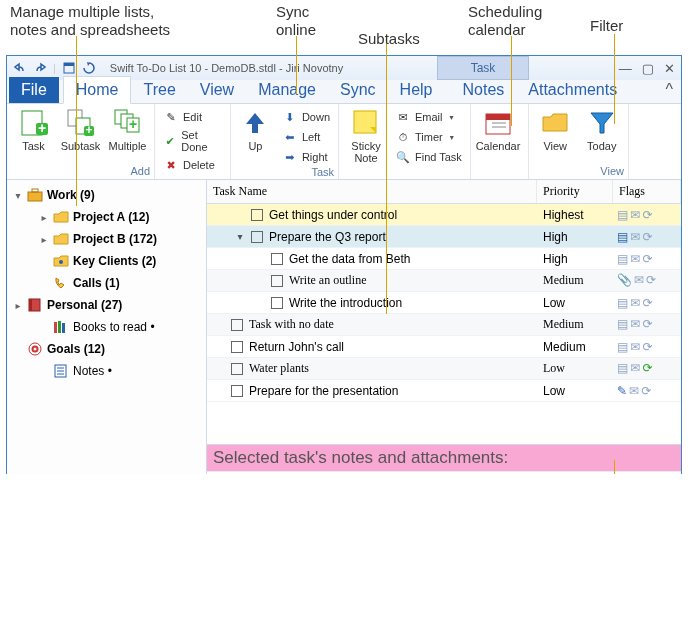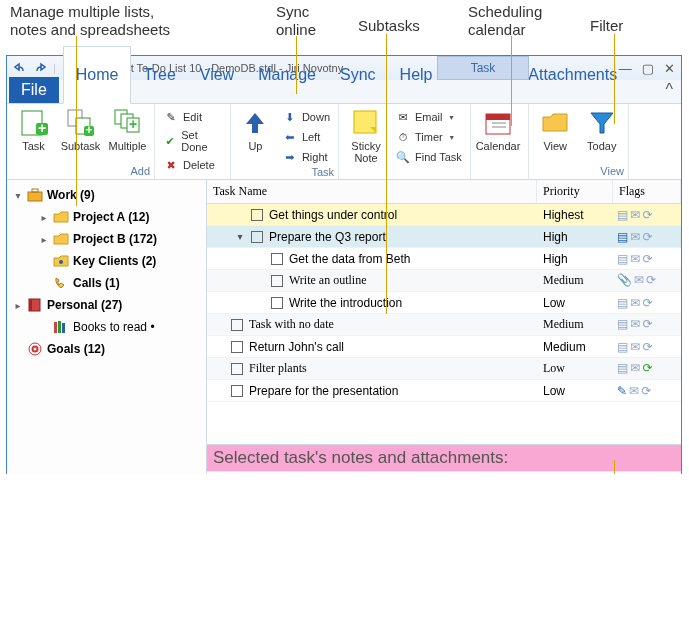--- a/index.html
+++ b/index.html
@@ -73,21 +73,21 @@
     background:#f3f7fc;
     font-size:16px;
   }
   .file-tab {
     background:#1f5fb0;
     color:#fff;
     padding:4px 12px;
     margin-right:4px;
   }
   .mtab {
-    padding:19px 12px;
+    padding:4px 12px;
     color:#2a61ad;
     cursor:pointer;
   }
   .mtab.active {
     background:#fff;
     border:1px solid #cfd9e7;
     border-bottom:1px solid #fff;
     position:relative;
     top:1px;
     color:#2a61ad;
@@ -208,21 +208,21 @@
   
   svg { display:block; }
 </style>
 </head>
 <body>
 
 <div class="callout" style="left:10px; top:3px; white-space:pre;">Manage multiple lists,
 notes and spreadsheets</div>
 <div class="callout" style="left:276px; top:3px; white-space:pre;">Sync
 online</div>
-<div class="callout" style="left:358px; top:17px;">Subtasks</div>
+<div class="callout" style="left:358px; top:30px;">Subtasks</div>
 <div class="callout" style="left:468px; top:3px; white-space:pre;">Scheduling
 calendar</div>
 <div class="callout" style="left:590px; top:17px;">Filter</div>
 
 <div class="callout-line v" style="left:76px; top:36px; height:170px;"></div>
 <div class="callout-line v" style="left:296px; top:36px; height:58px;"></div>
 <div class="callout-line v" style="left:386px; top:34px; height:280px;"></div>
 <div class="callout-line v" style="left:511px; top:36px; height:90px;"></div>
 <div class="callout-line v" style="left:614px; top:34px; height:90px;"></div>
 
@@ -513,20 +513,32 @@
             <span class="exp"></span>
             <span class="ico">
               <svg width="16" height="14">
                 <circle cx="8" cy="7" r="6" fill="#fff" stroke="#c33"></circle>
                 <circle cx="8" cy="7" r="3.5" fill="#c33"></circle>
                 <circle cx="8" cy="7" r="1.5" fill="#fff"></circle>
               </svg>
             </span>
             <span class="lbl">Goals (12)</span>
           </div>
+          <div class="tree-item child">
+            <span class="exp"></span>
+            <span class="ico">
+              <svg width="16" height="14">
+                <rect x="2" y="1" width="11" height="12" fill="#fff" stroke="#2a61ad"></rect>
+                <line x1="4" y1="4" x2="11" y2="4" stroke="#2a61ad"></line>
+                <line x1="4" y1="7" x2="11" y2="7" stroke="#2a61ad"></line>
+                <line x1="4" y1="10" x2="11" y2="10" stroke="#2a61ad"></line>
+              </svg>
+            </span>
+            <span class="lbl">Notes •</span>
+          </div>
         </div>
       <div class="open-cal">
         <span>Open Small Calendar</span>
         <span class="circ">^</span>
       </div>
     </div>
 
     <div class="taskpane">
       <div class="task-header">
         <div class="col col-name">Task Name</div>
@@ -622,21 +634,21 @@
             <div class="c-flags">
               <span>▤</span>
               <span>✉</span>
               <span>⟳</span>
             </div>
           </div>
           <div class="task-row alt">
             <div class="c-name ">
               <span class="exp"></span>
               <span class="cb"></span>
-              <span>Filter plants</span>
+              <span>Water plants</span>
             </div>
             <div class="c-prio">Low</div>
             <div class="c-flags">
               <span>▤</span>
               <span>✉</span>
               <span class="flag-green">⟳</span>
             </div>
           </div>
           <div class="task-row">
             <div class="c-name ">

